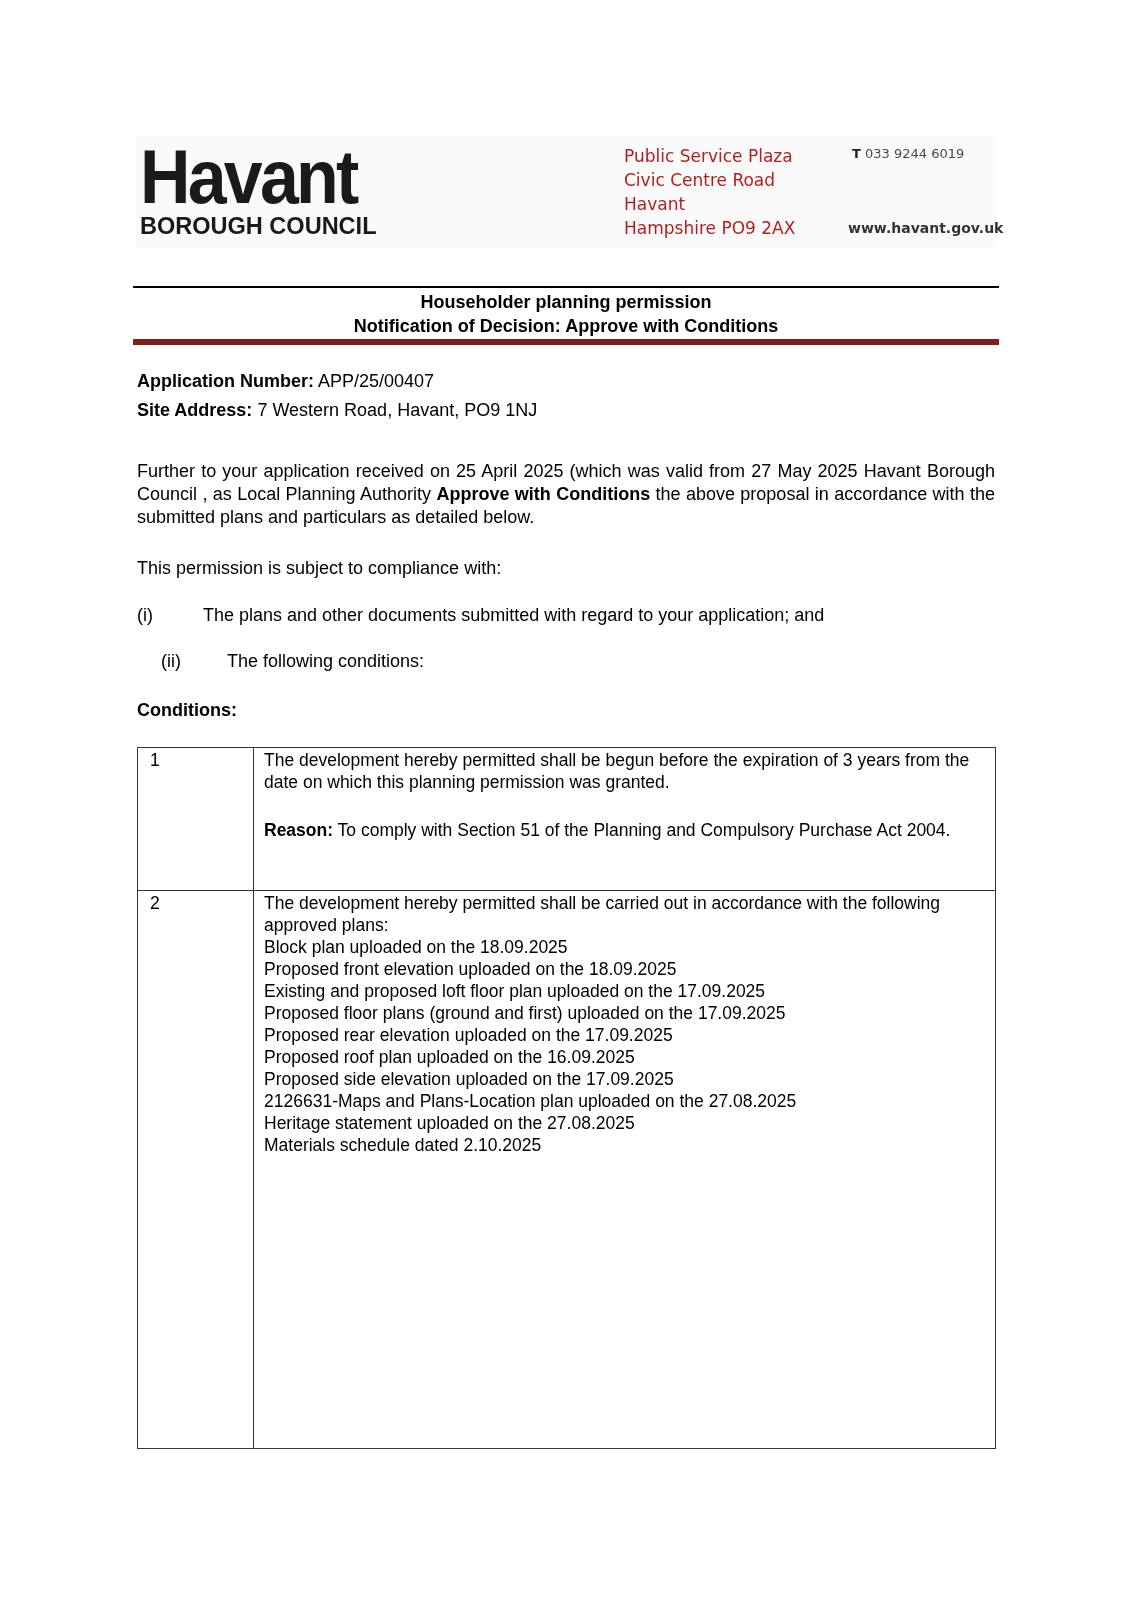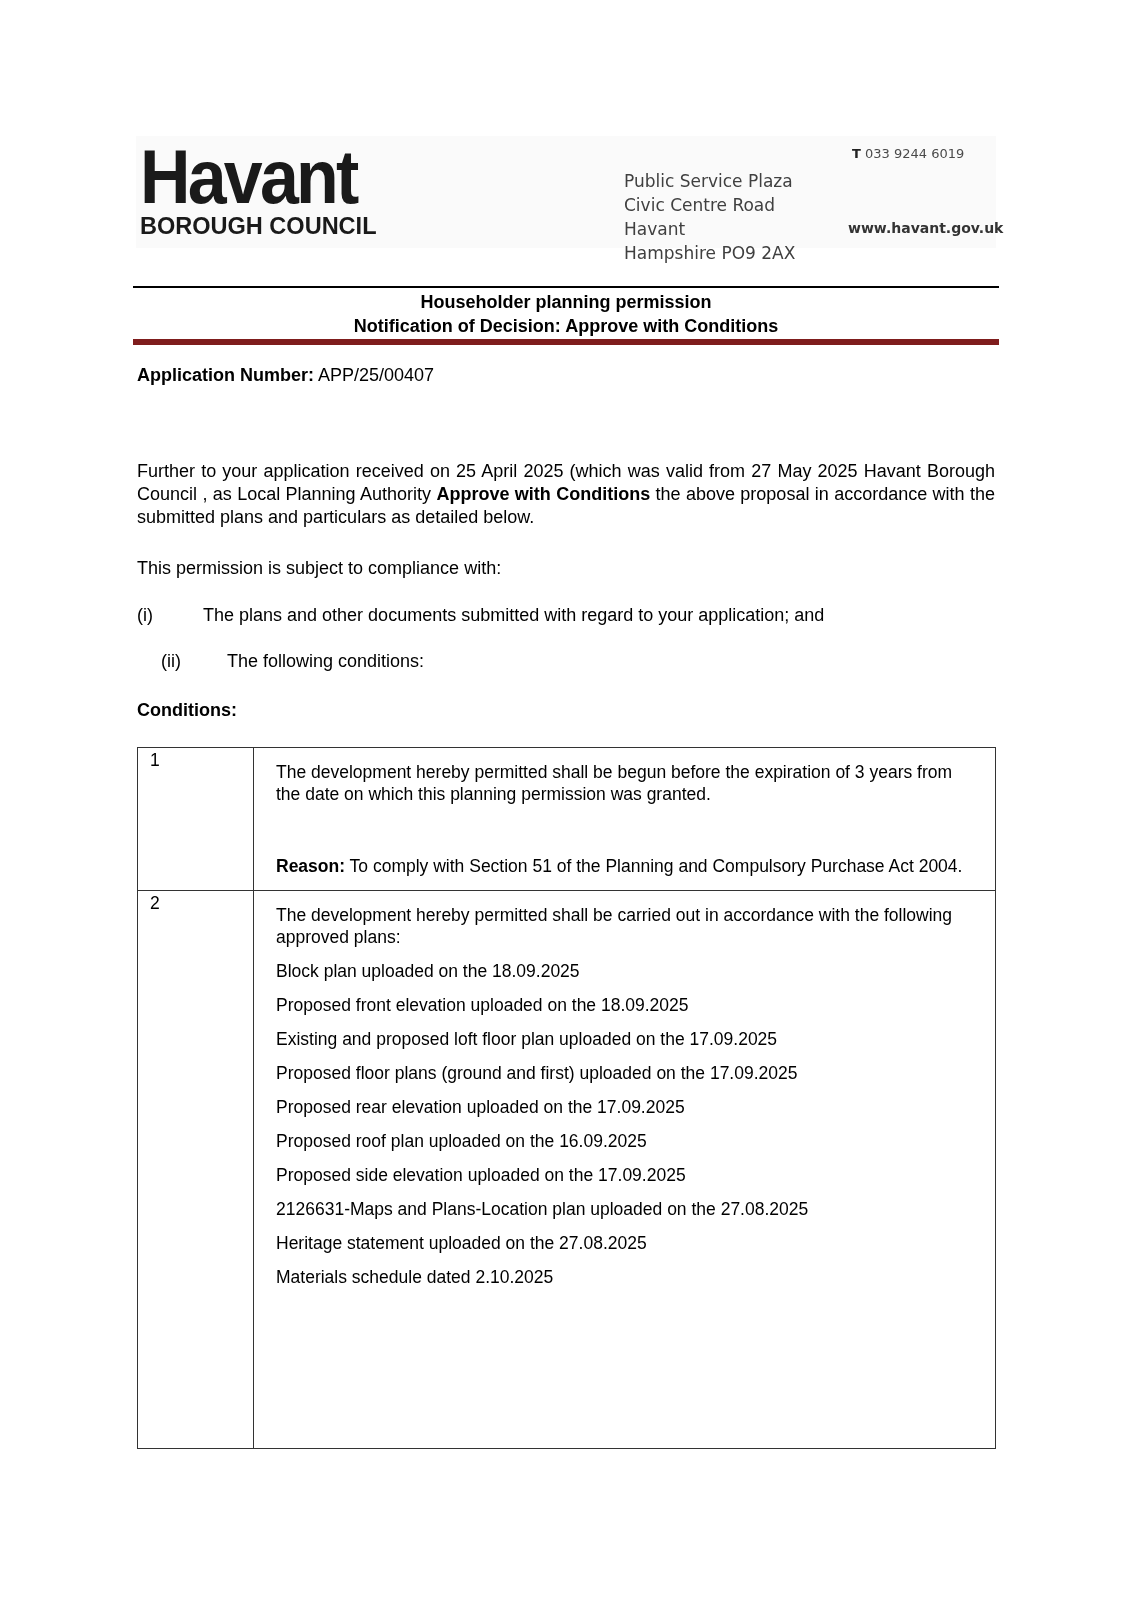--- a/index.html
+++ b/index.html
@@ -49,22 +49,21 @@
       transform: scaleX(0.98);
       transform-origin: left;
     }
     .address {
       position: absolute;
       left: 488px;
       top: 8px;
       font-family: "DejaVu Sans", sans-serif;
       font-size: 17px;
       line-height: 24px;
-      color: #404040;
-      margin-top: 25px;
+      color: #b91c1c;
     }
     .address div { white-space: nowrap; }
     .contact-phone {
       position: absolute;
       left: 716px;
       top: 10px;
       font-family: "DejaVu Sans", sans-serif;
       font-size: 13px;
       color: #4a4a4a;
       white-space: nowrap;
@@ -94,21 +93,21 @@
       padding: 2px 0 1px 0;
     }
     .content {
       position: absolute;
       left: 137px;
       width: 858px;
       font-size: 18px;
       line-height: 23px;
     }
     .meta { top: 364px; }
-    .meta div { white-space: nowrap; }
+    .meta div { white-space: nowrap; margin-top: 6px; }
     .para1 {
       top: 460px;
       text-align: justify;
     }
     .para2 { top: 557px; }
     .list-item {
       position: absolute;
       left: 137px;
       font-size: 18px;
       line-height: 23px;
@@ -139,21 +138,21 @@
       vertical-align: top;
     }
     td.num-cell {
       width: 103px;
       padding: 1px 0 0 12px;
     }
     td.text-cell {
       padding: 1px 20px 0 10px;
     }
     td.text-cell p {
-      margin: 12px;
+      margin: 0;
     }
     .row1 td { height: 141px; }
     .row2 td { height: 556px; }
     .gap { height: 26px; }
     .plan-item { margin-top: 26px; }
   </style>
 </head>
 <body>
 
 <div class="letterhead">
@@ -176,20 +175,24 @@
 
 <div class="title-block">
   <div>Householder planning permission</div>
   <div>Notification of Decision: Approve with Conditions</div>
 </div>
 
 <div class="content meta">
   <div>
     <b>Application Number:</b>
     <span>APP/25/00407</span>
+  </div>
+  <div>
+    <b>Site Address:</b>
+    <span>7 Western Road, Havant, PO9 1NJ</span>
   </div>
 </div>
 
 <div class="content para1"><span>Further to your application received on 25 April 2025 (which was valid from 27 May 2025 Havant Borough Council ,  as Local Planning Authority </span><b>Approve with Conditions</b><span> the above proposal in accordance with the submitted plans and particulars as detailed below.</span></div>
 
 <div class="content para2">This permission is subject to compliance with:</div>
 
 <div class="list-item" style="top:604px;">
   <span class="list-num">(i)</span><span>The plans and other documents submitted with regard to your application; and</span>
 </div>

